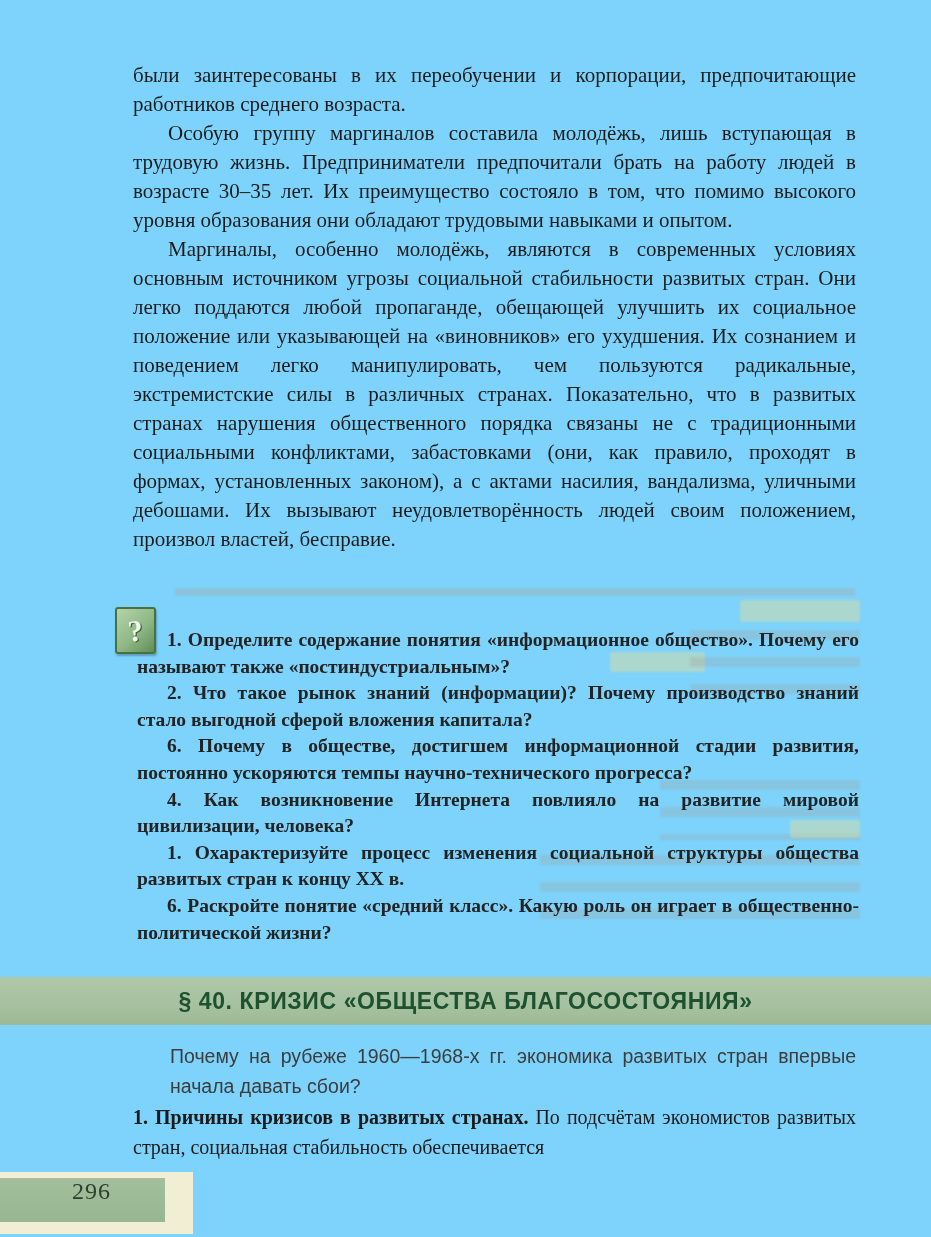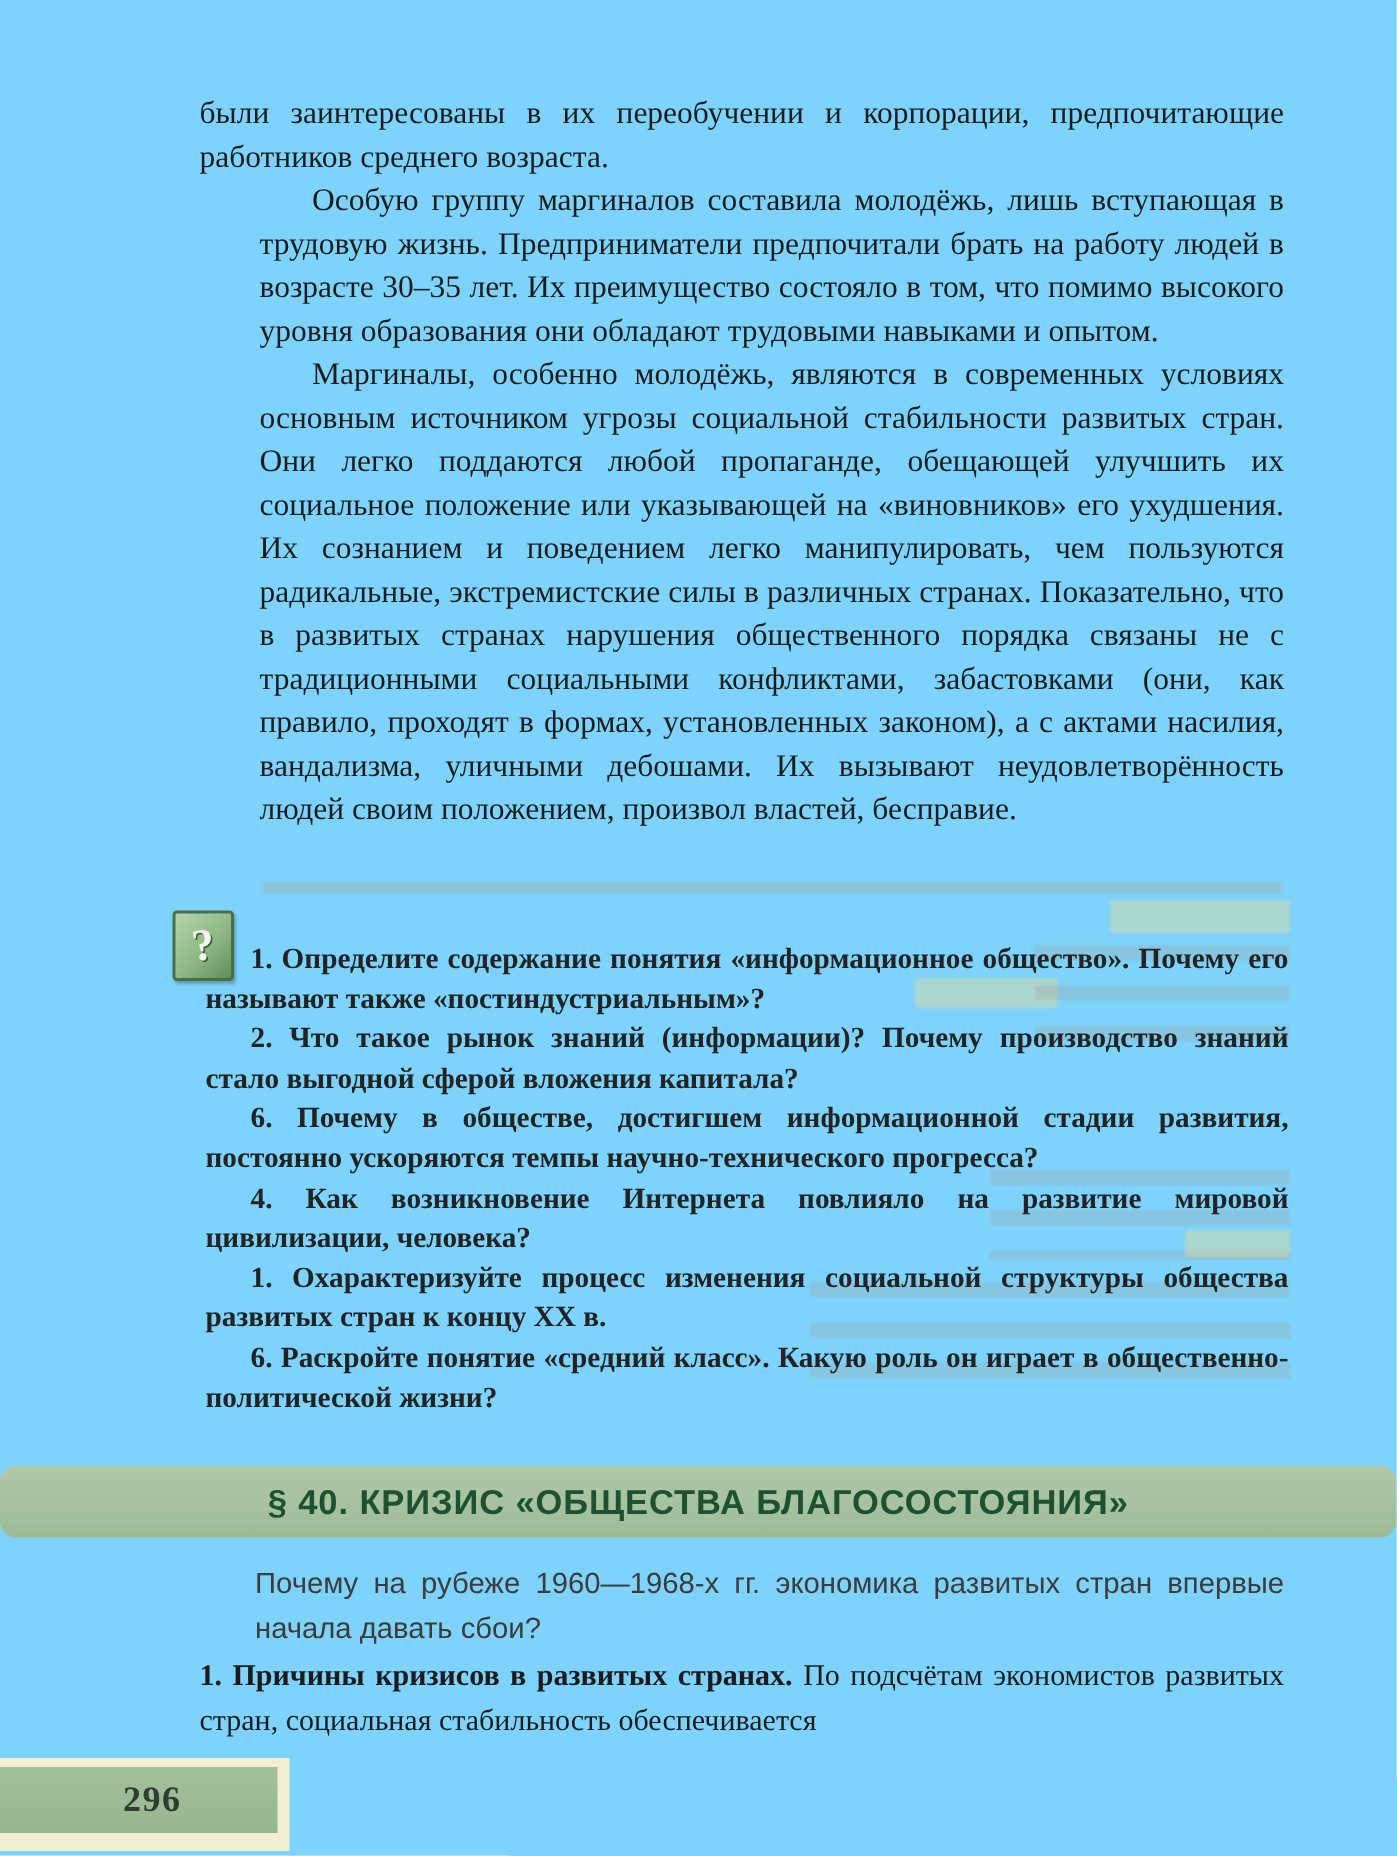--- a/index.html
+++ b/index.html
@@ -19,21 +19,21 @@
     left: 133px; top: 61px;
     width: 723px;
   }
   .body-par {
     margin: 0;
     font-size: 21px;
     line-height: 29px;
     text-align: justify;
     color: #1c1c1c;
   }
-  .body-par.indent { text-indent: 35px; margin-left: 40px; }
+  .body-par.indent { text-indent: 35px; }
 
   
   .questions {
     position: absolute;
     left: 137px; top: 603px;
     width: 722px;
     margin-top: 24px;
   }
   .q {
     margin: 0;
@@ -62,21 +62,21 @@
     text-shadow: 1px 1px 0 #3c5c34;
     transform: rotate(-6deg);
   }
 
   
   .banner {
     position: absolute;
     left: 0; top: 977px;
     width: 931px; height: 48px;
     background: linear-gradient(180deg, #aec8a8 0%, #a6c19f 60%, #9cb995 100%);
-    display: flex; align-items: center; justify-content: center; border-radius: 11px;
+    display: flex; align-items: center; justify-content: center;
   }
   .banner h2 {
     margin: 0;
     font-family: "Liberation Sans", sans-serif;
     font-weight: bold;
     font-size: 23px;
     letter-spacing: 0.6px;
     color: #1e5130;
   }
 
@@ -108,23 +108,23 @@
   
   .cream-patch {
     position: absolute;
     left: 0; top: 1172px;
     width: 193px; height: 62px;
     background: #f1eed4;
   }
   .page-strip {
     position: absolute;
     left: 0; top: 1178px;
-    width: 185px; height: 44px;
+    width: 165px; height: 44px;
     background: linear-gradient(180deg, #a3bf9c 0%, #97b691 100%);
-    display: flex; align-items: center; justify-content: center; font-weight: bold;
+    display: flex; align-items: flex-start; justify-content: center;
   }
   .page-strip span {
     font-size: 24px;
     color: #2f3e2e;
     padding-left: 18px;
     letter-spacing: 1px;
   }
 
   
   .ghost {

